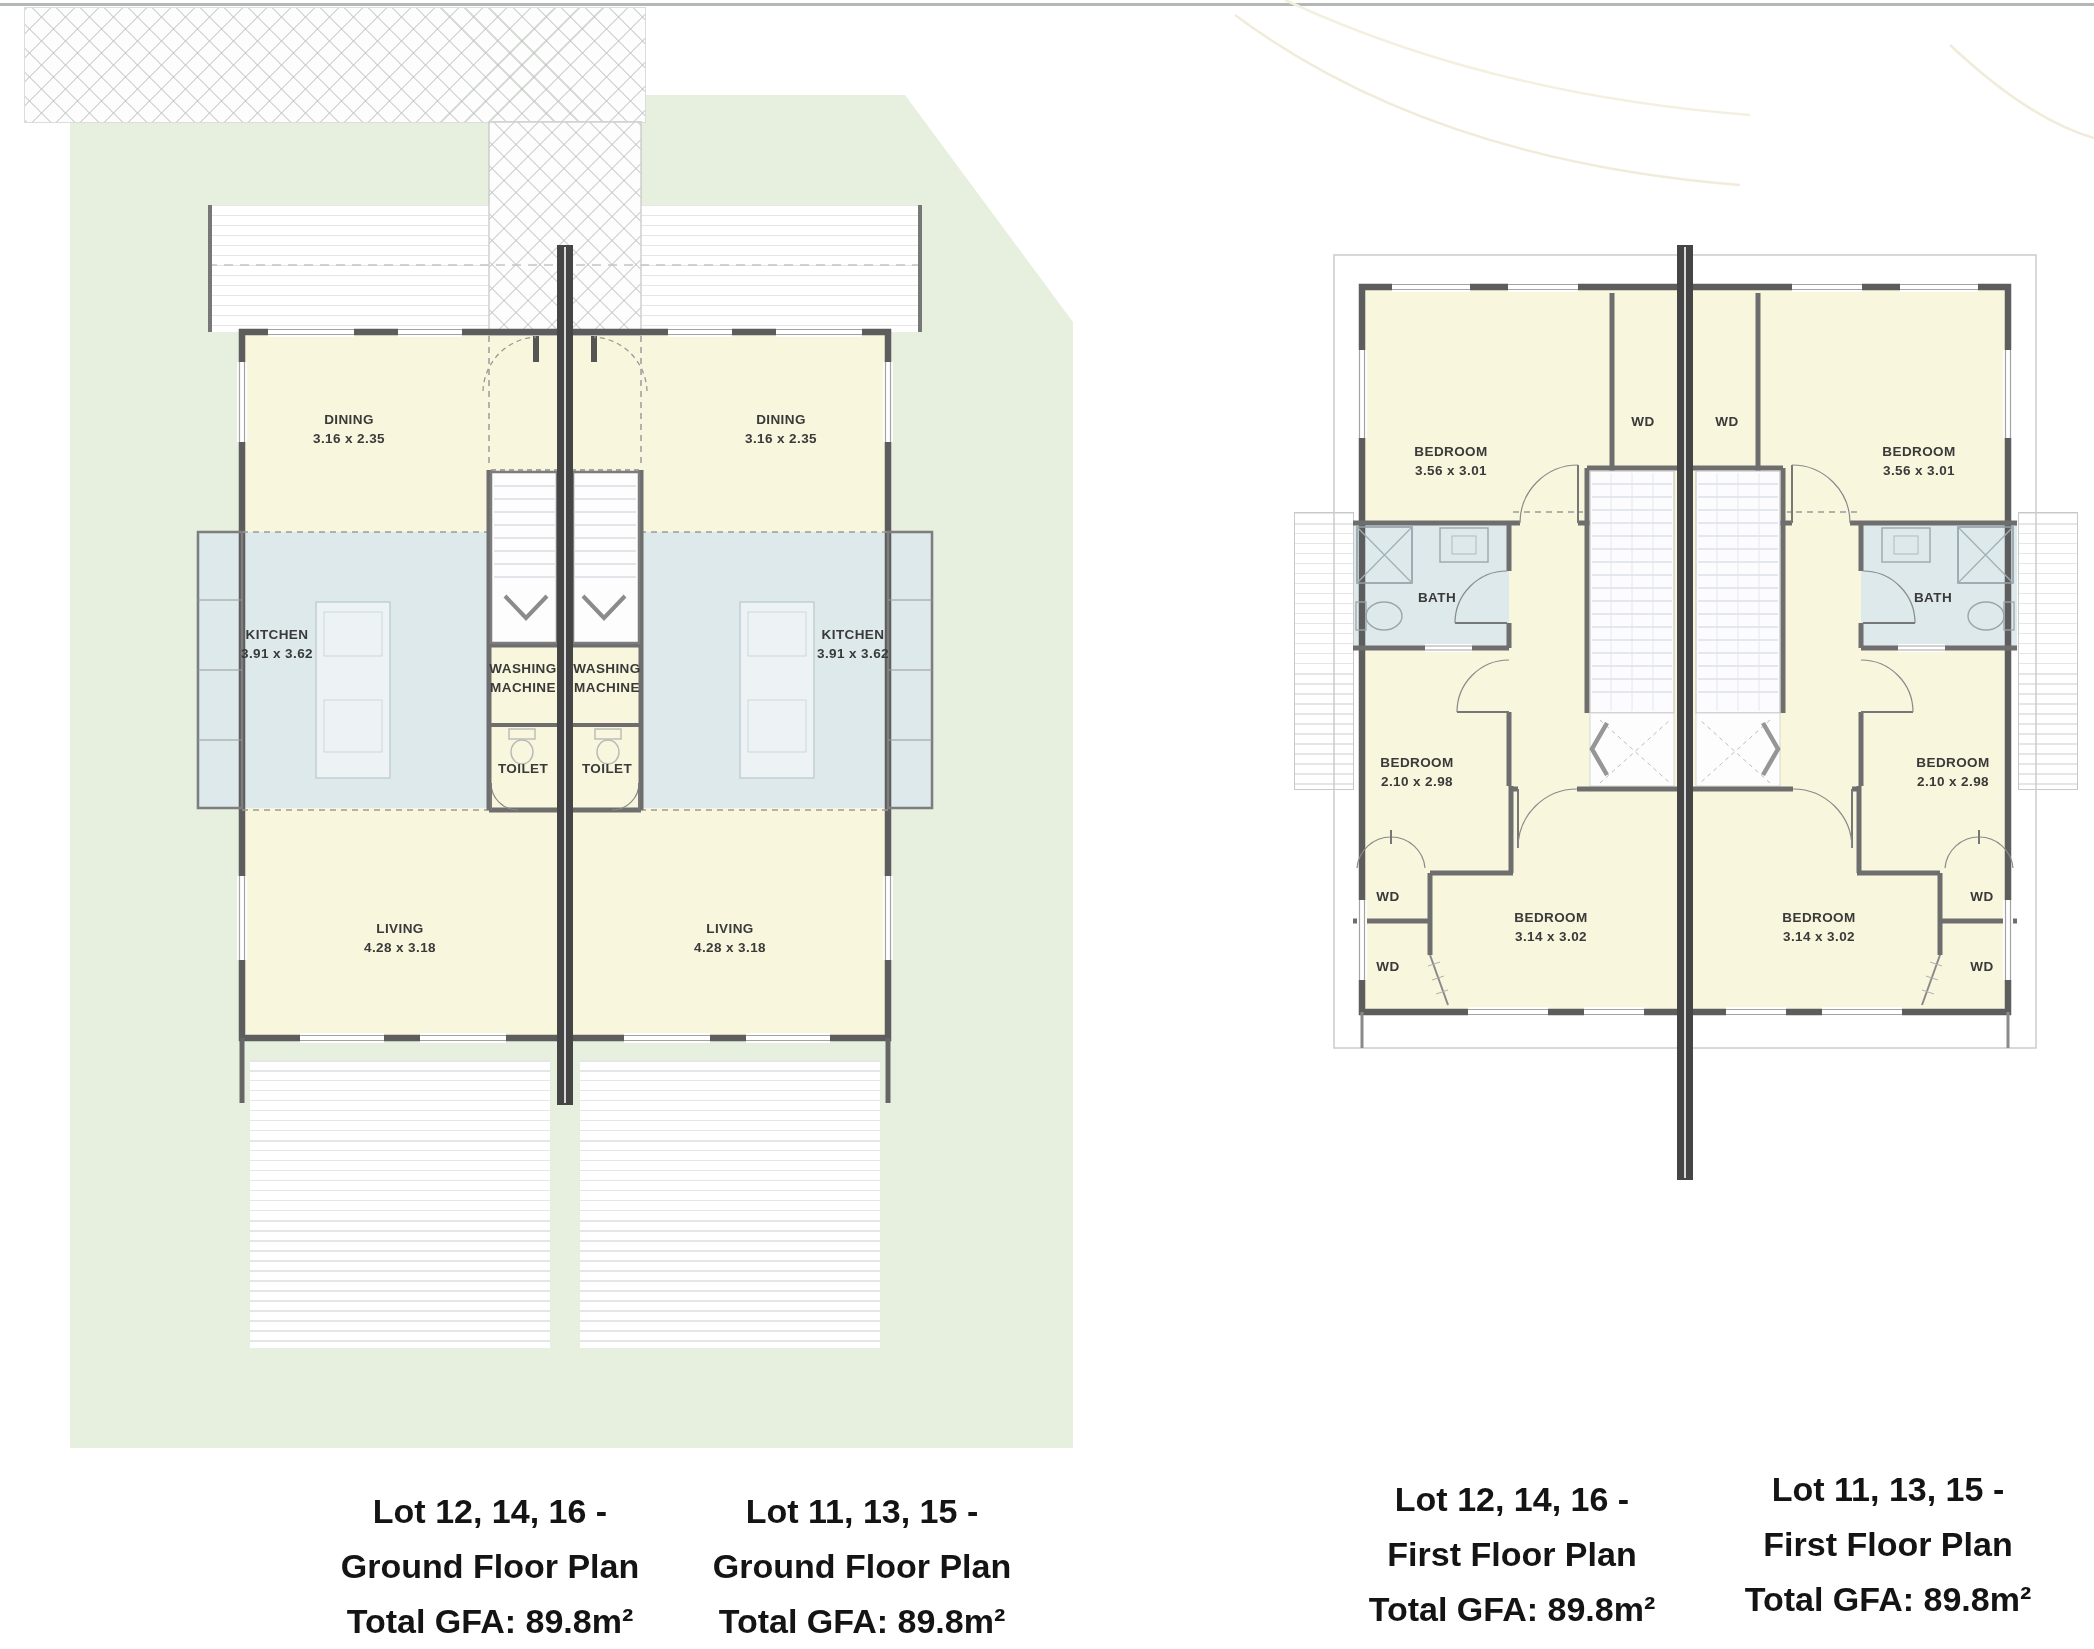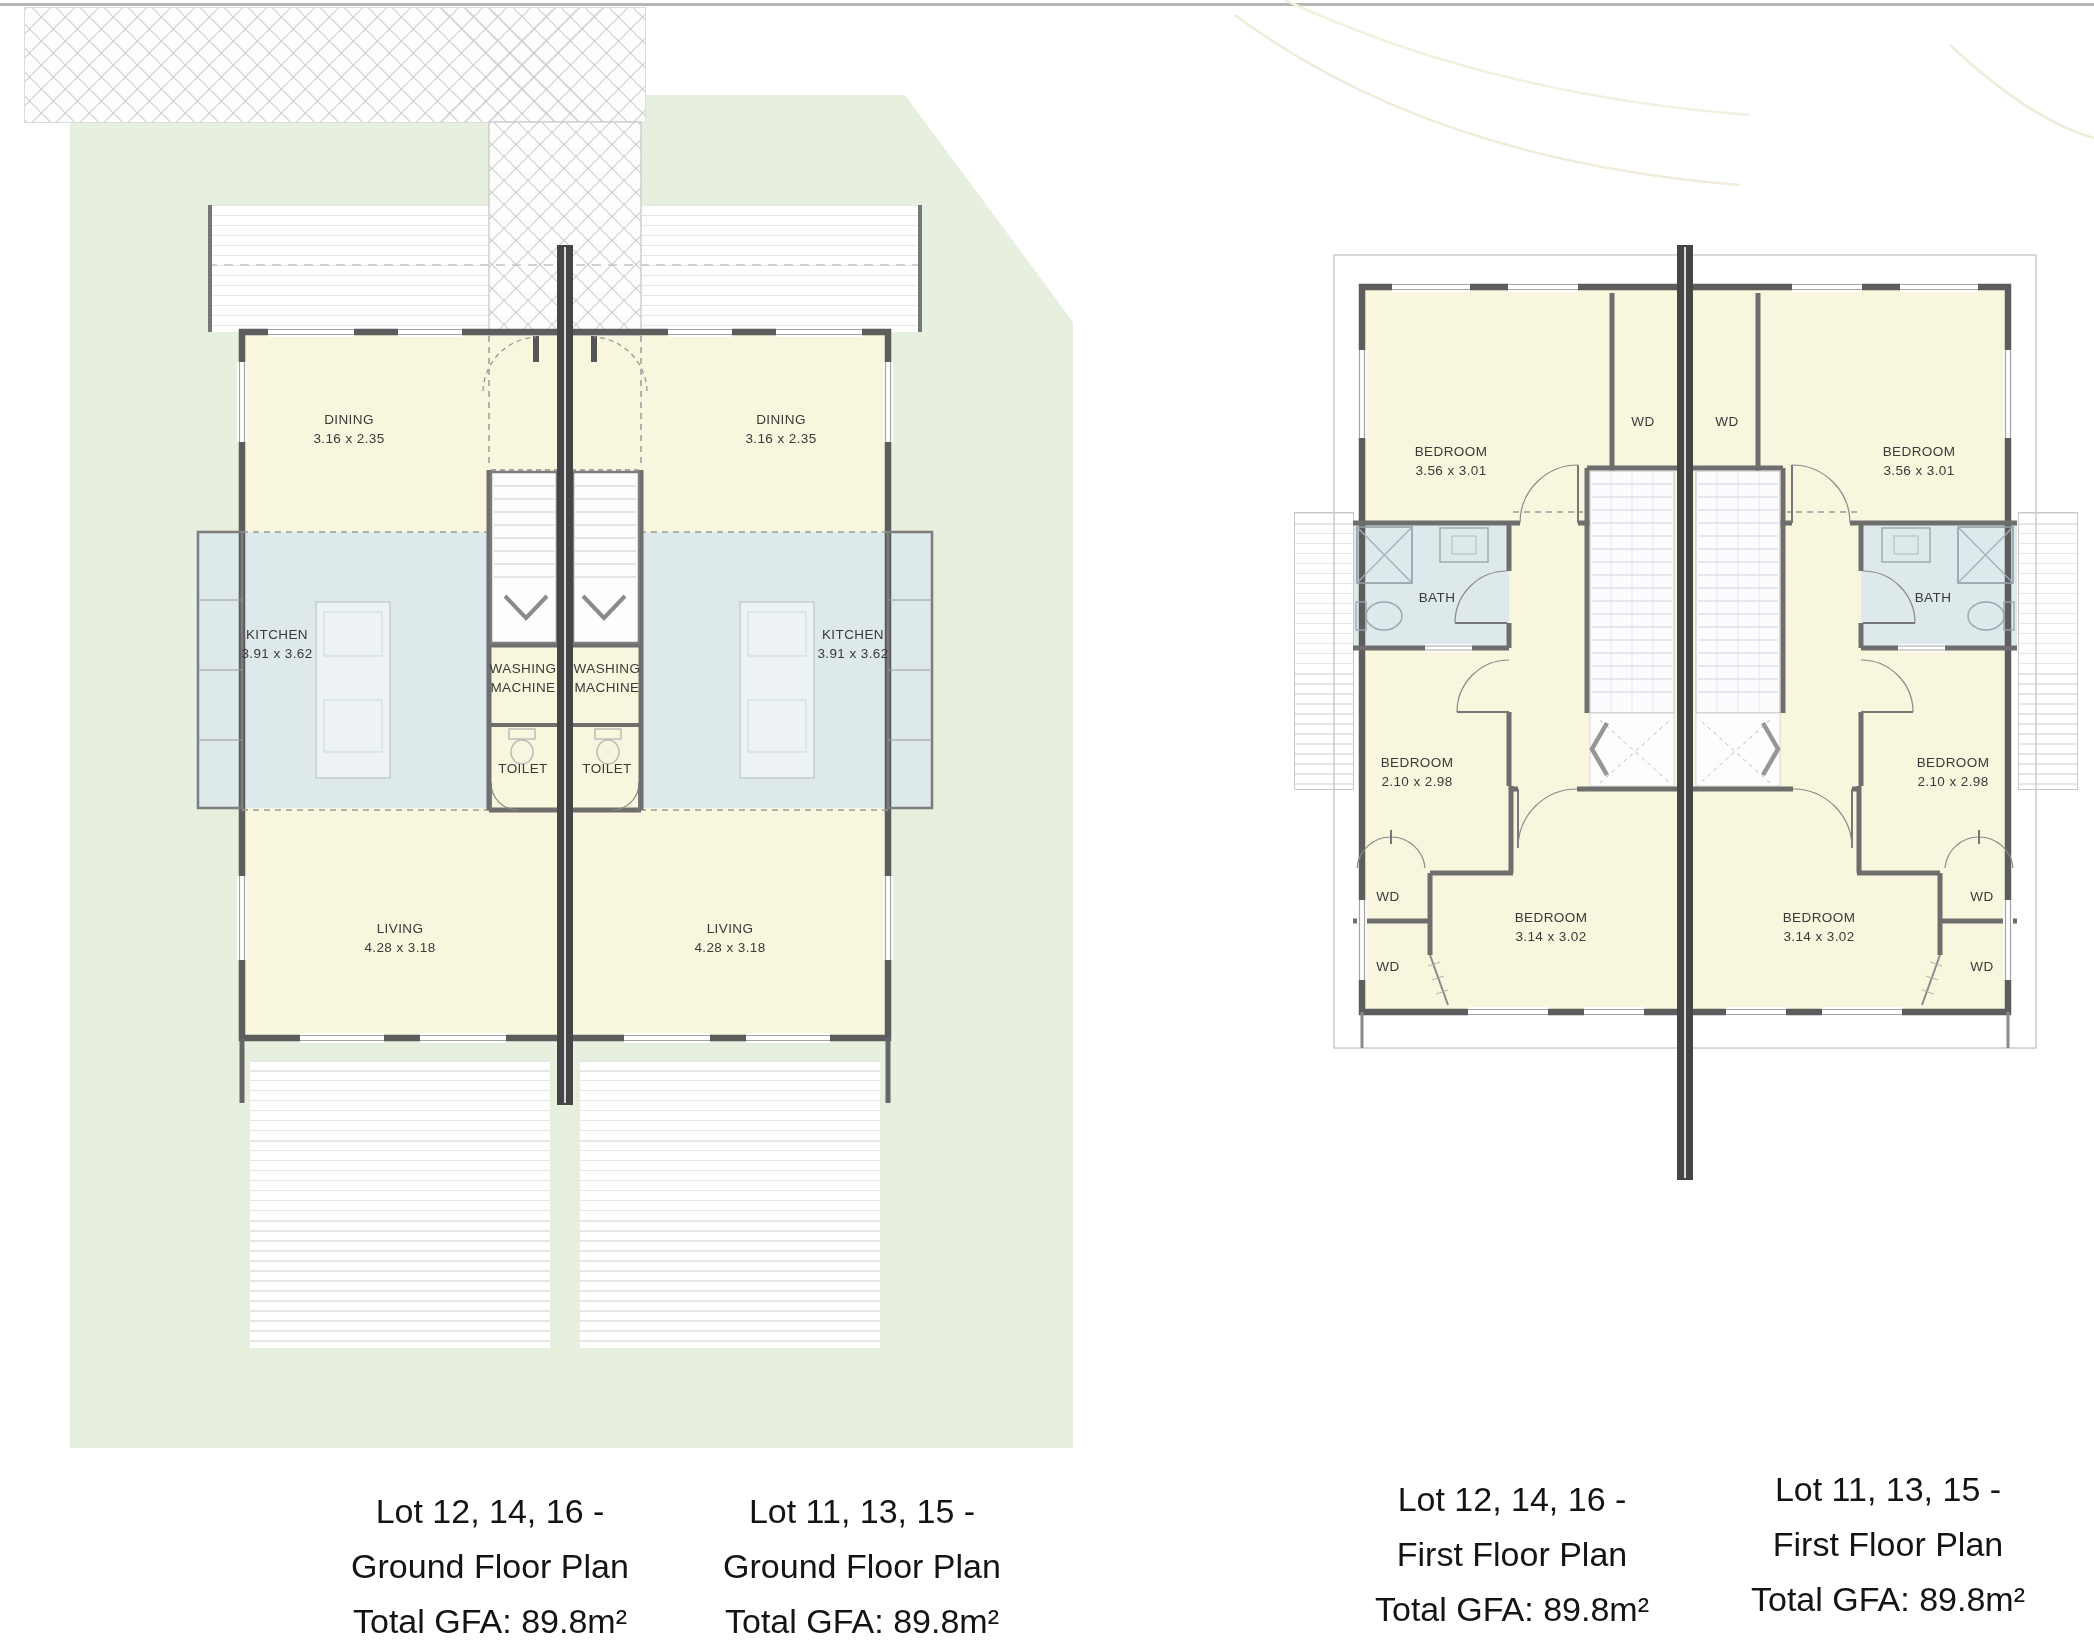--- a/index.html
+++ b/index.html
@@ -1,17 +1,17 @@
 <!DOCTYPE html>
 <html><head>
 <meta charset="utf-8">
 <style>
   html,body{margin:0;padding:0;background:#ffffff;}
   #stage{position:relative;width:2094px;height:1649px;background:#ffffff;overflow:hidden;
-         font-family:"Liberation Sans",sans-serif;}
+         font-family:"Liberation Sans",sans-serif;font-weight:bold;}
   .abs{position:absolute;}
   .site{background:#e7efdf;}
   .hatch{background-color:#fdfdfd;
     background-image:
       repeating-linear-gradient(45deg, rgba(186,192,186,.55) 0 1.5px, transparent 1.5px 17px),
       repeating-linear-gradient(135deg, rgba(186,192,186,.55) 0 1.5px, transparent 1.5px 17px);
     outline:1px solid #dcdcdc;}
   .deck{background-color:#ffffff;
     background-image:repeating-linear-gradient(180deg,#e6e6e6 0 1.5px, transparent 1.5px 10px);}
   .balcony{border:1px solid #c9c9c9;}

